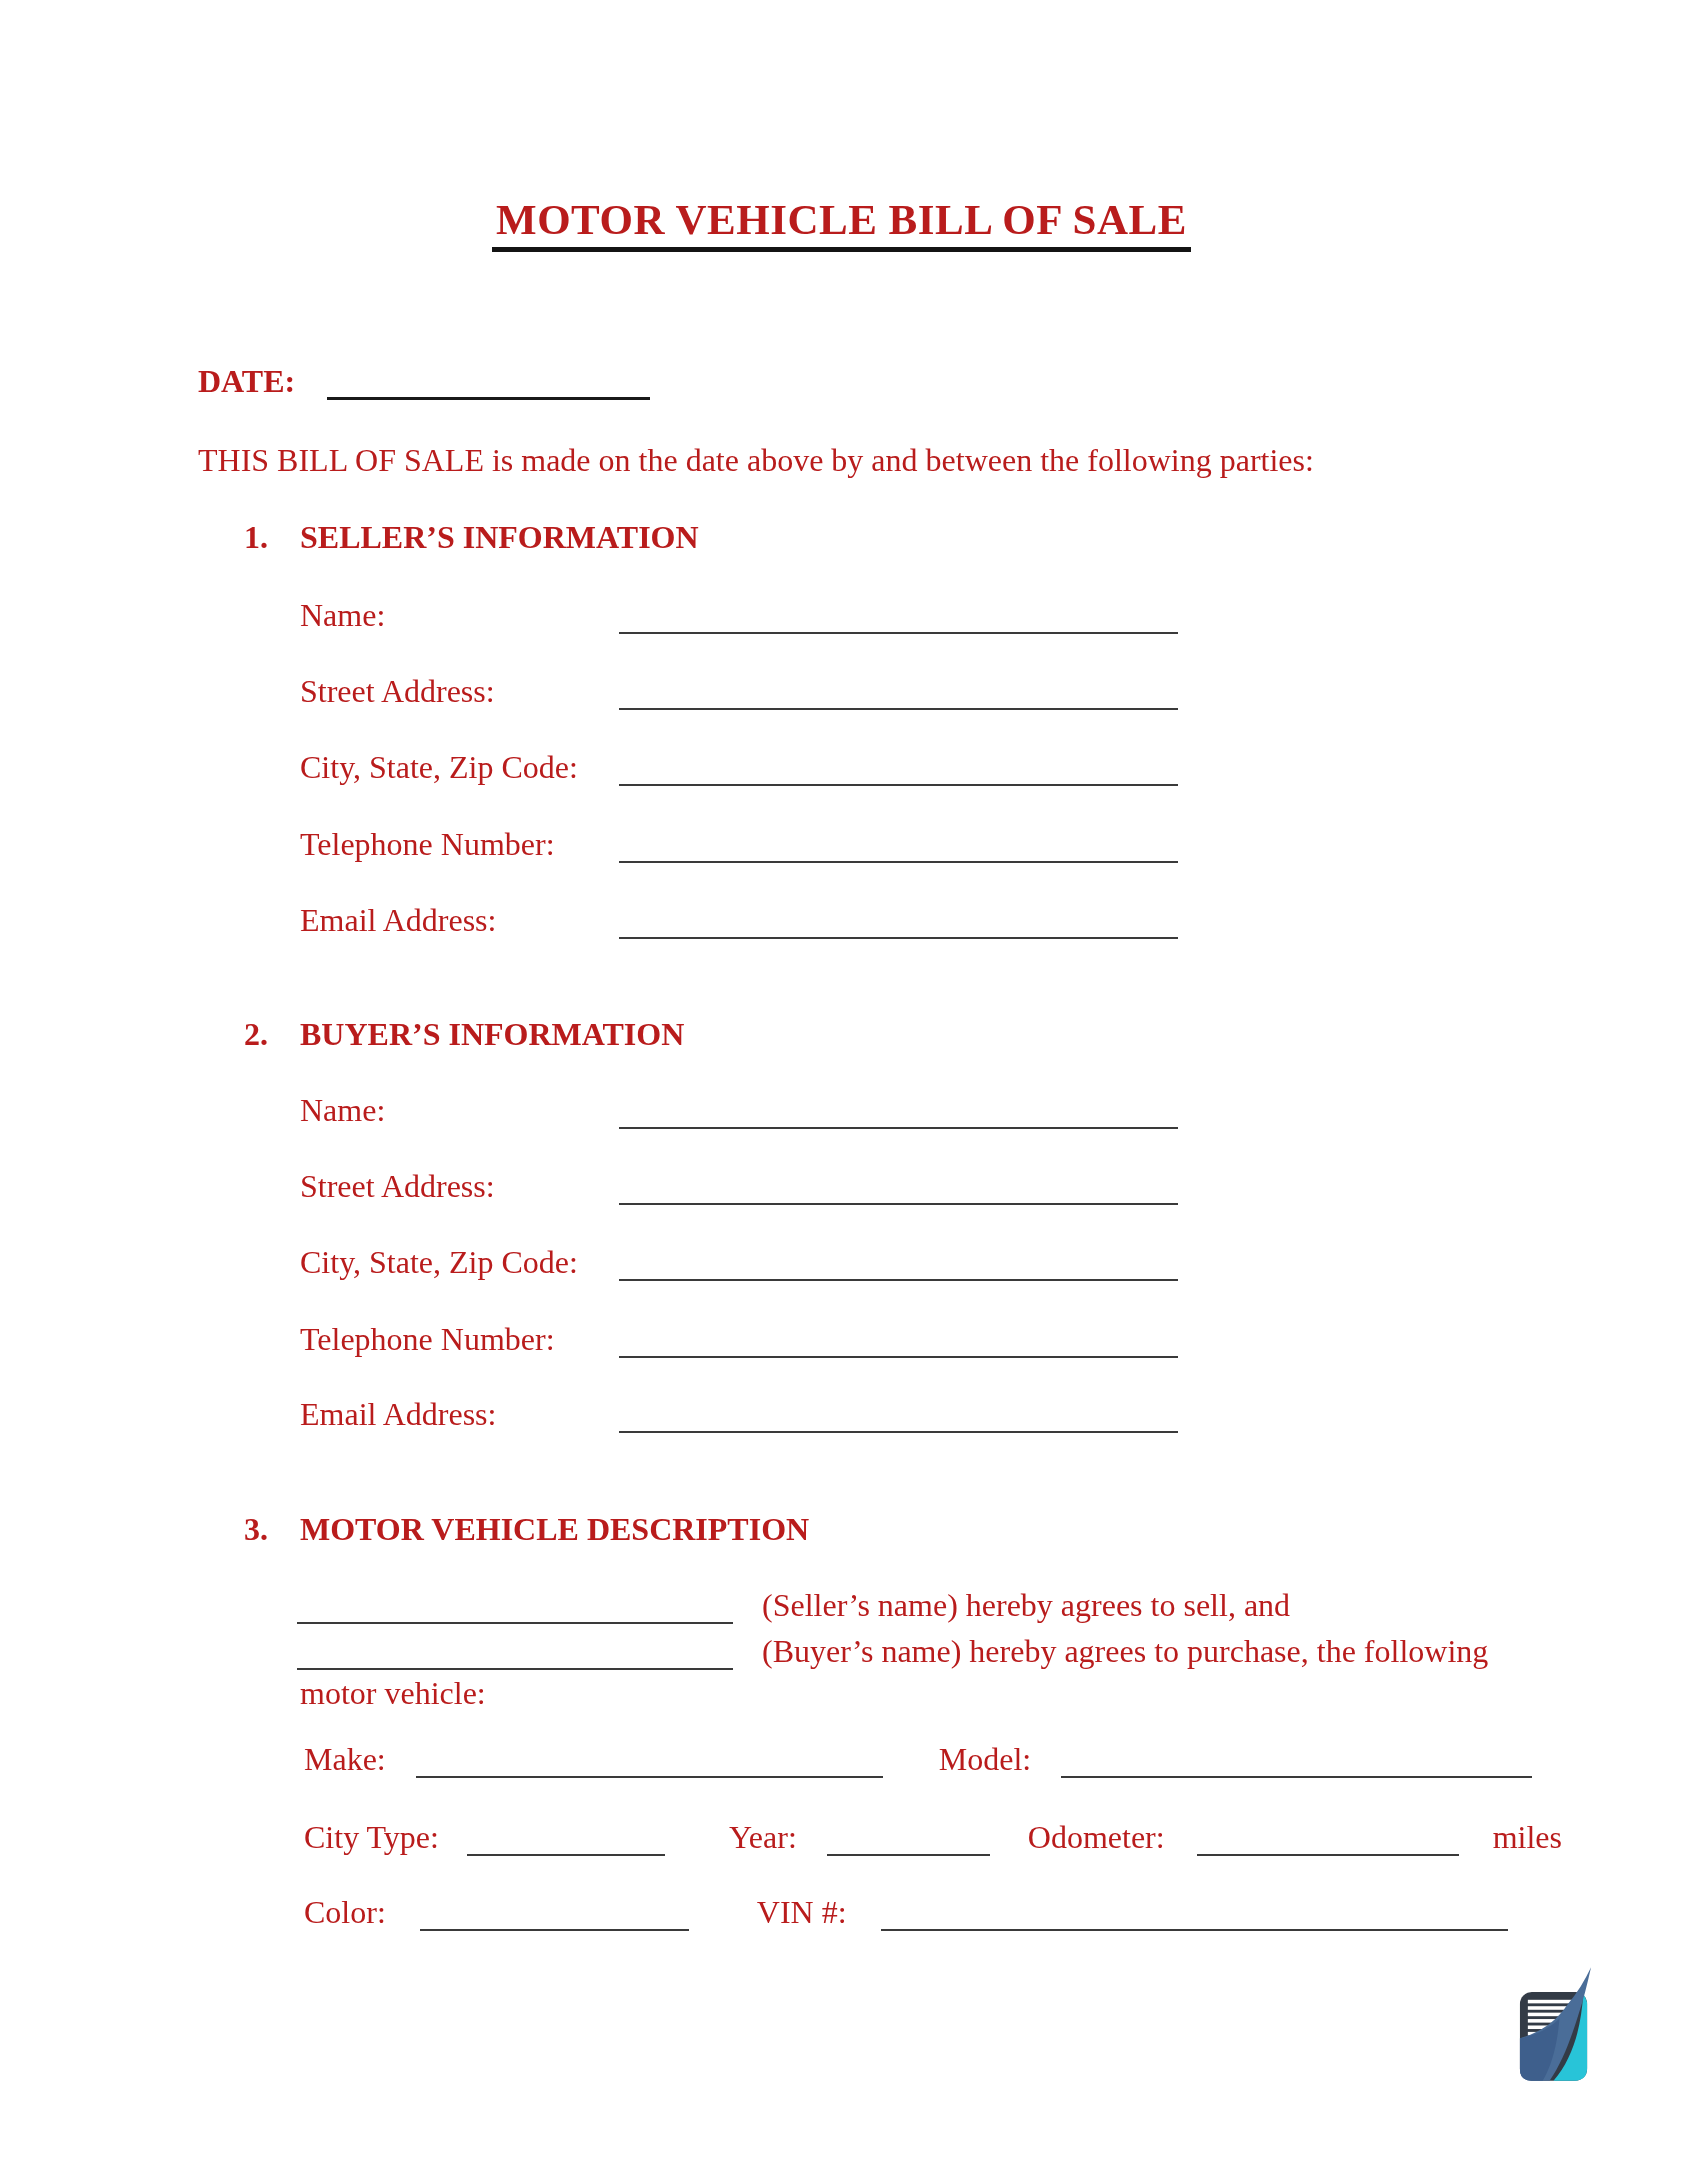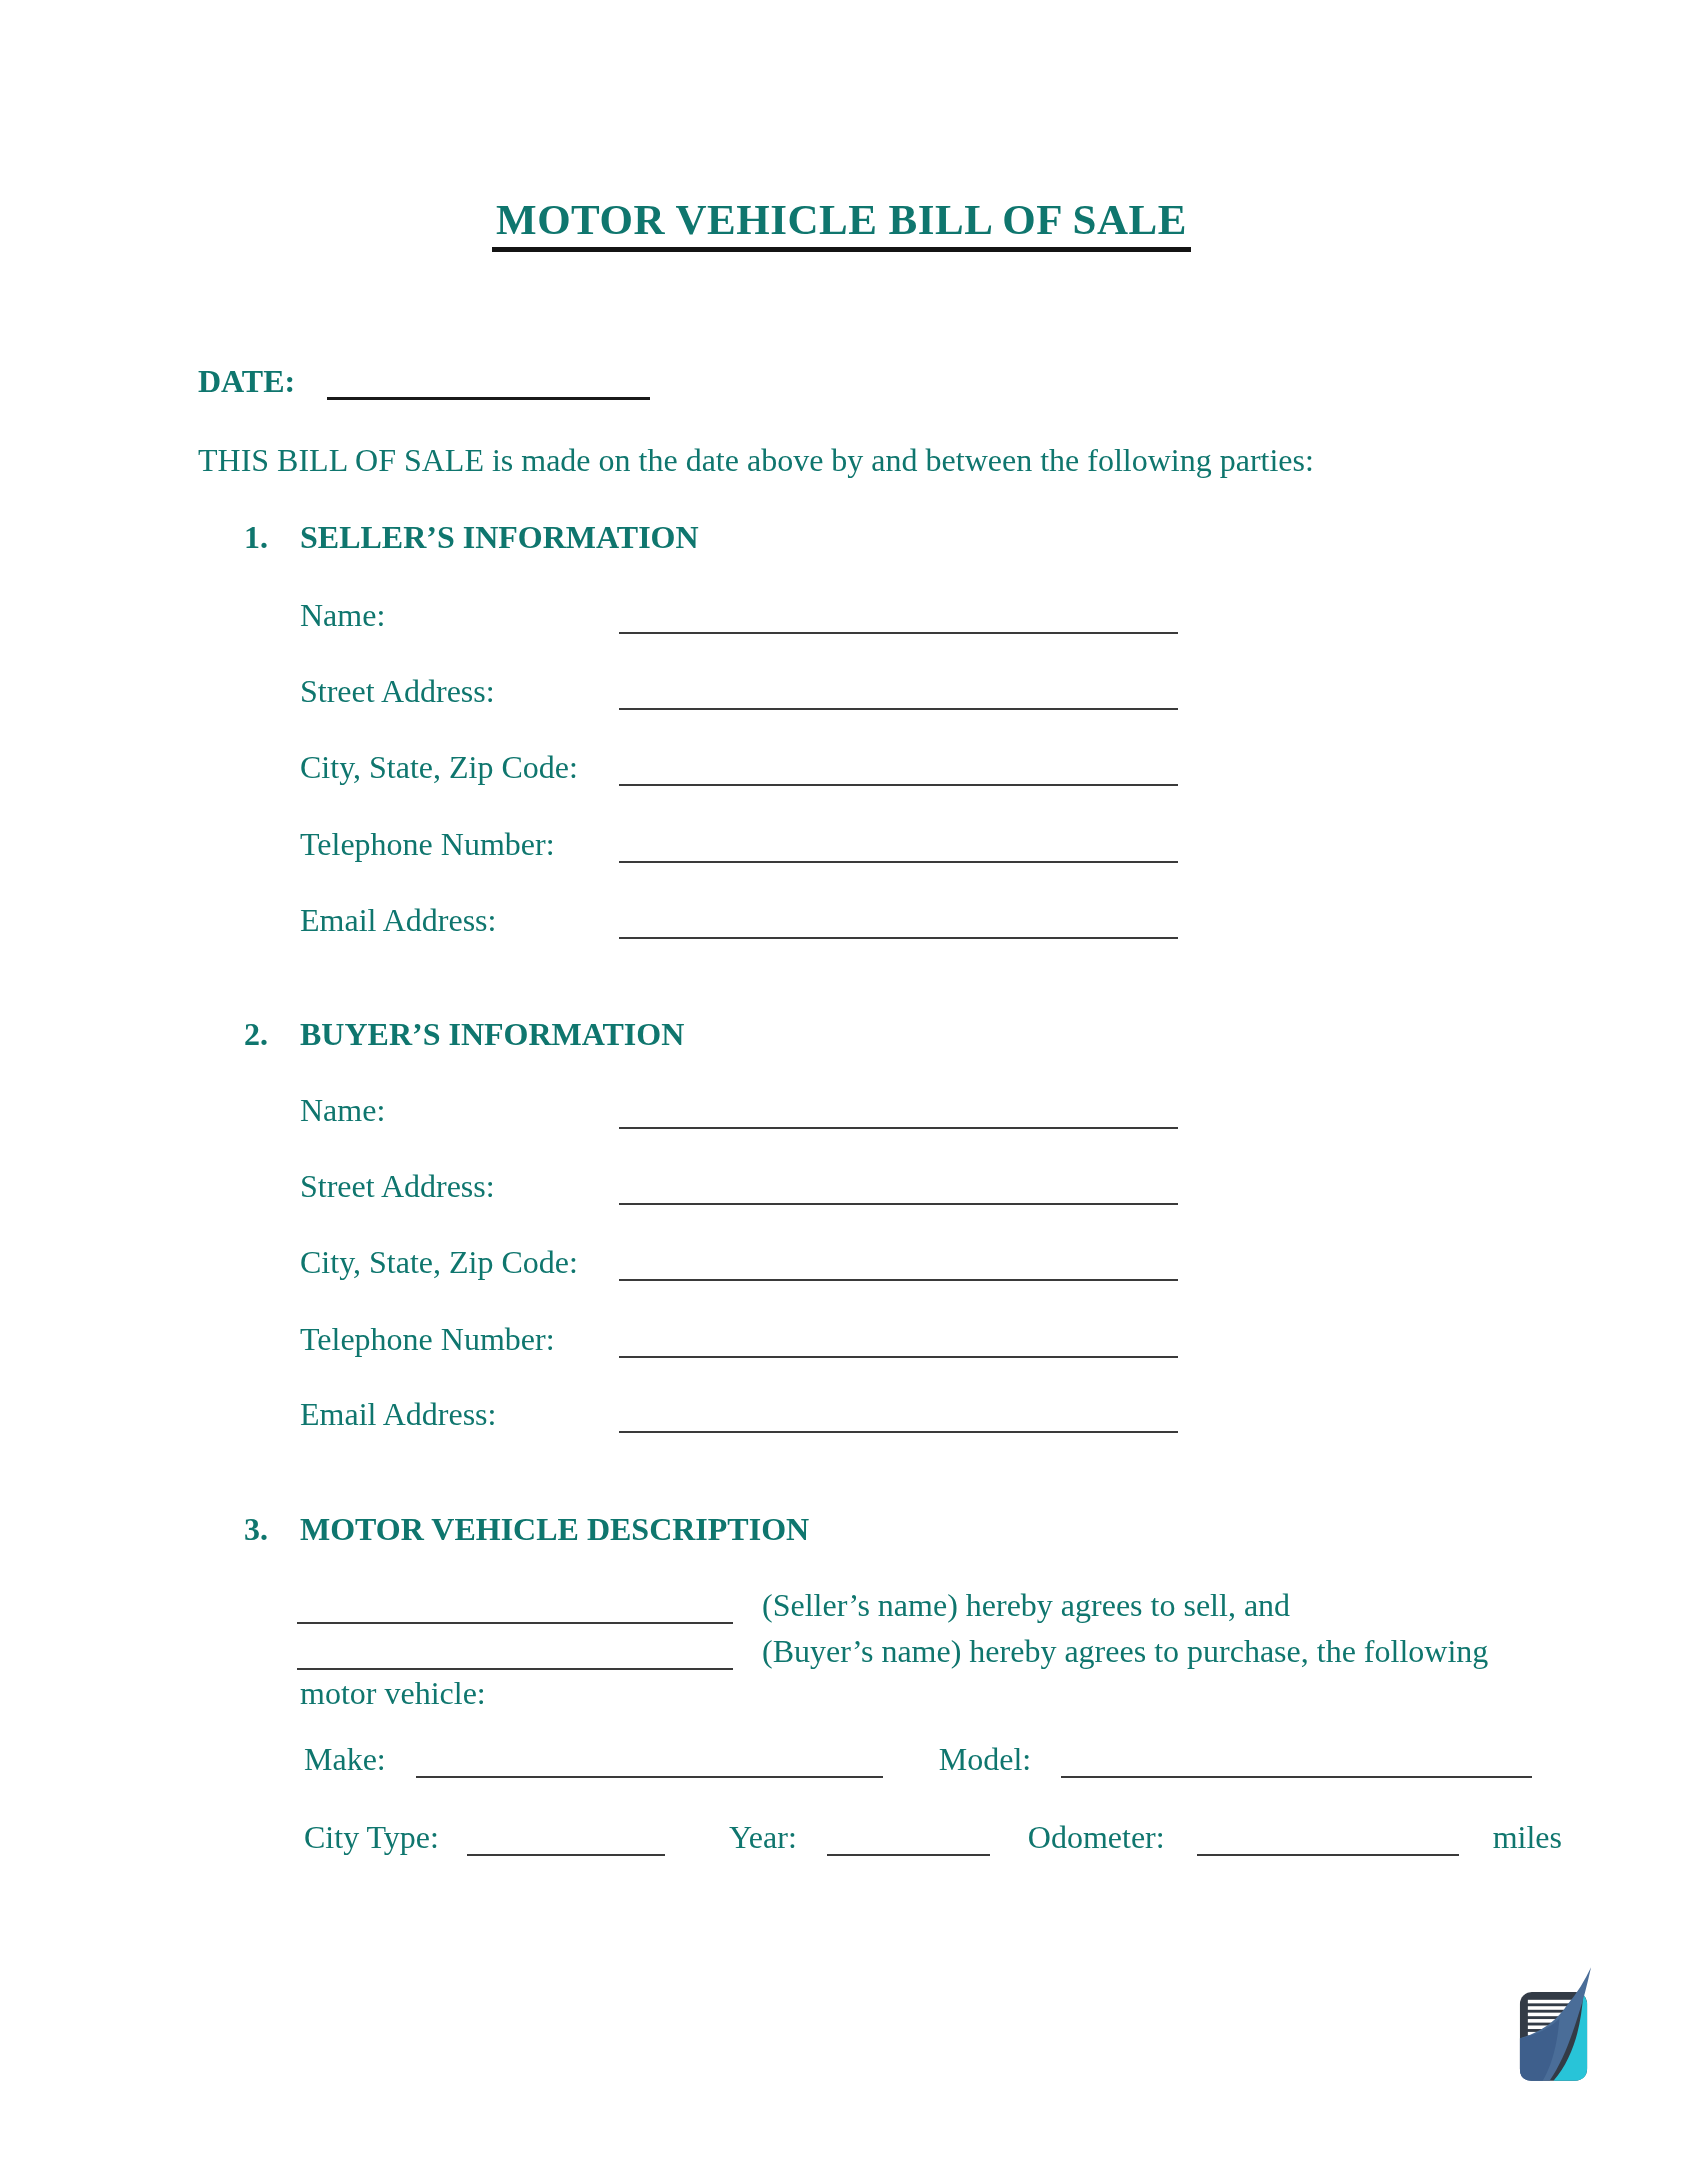--- a/index.html
+++ b/index.html
@@ -1,21 +1,21 @@
 <!DOCTYPE html>
 <html><head>
 <meta charset="utf-8">
 <style>
   html, body { margin:0; padding:0; background:#ffffff; }
   .page {
     position:relative;
     width:1683px; height:2178px;
     background:#ffffff;
     font-family:"Liberation Serif", serif;
-    color:#0f766e;
+    color:#b91c1c;
     font-size:32px;
     overflow:hidden;
   }
   .bold { font-weight:bold; }
   .nowrap { white-space:nowrap; }
 
   .title-wrap { position:absolute; top:195px; left:0; width:100%; text-align:center; }
   .doc-title {
     display:inline-block;
     font-size:43px; font-weight:bold;
@@ -142,20 +142,26 @@
   <div class="row vrow" style="top:1816px">
     <span class="nowrap">City Type:</span>
     <span class="vline" style="width:198px;margin-left:8px"></span>
     <span class="nowrap" style="margin-left:44px">Year:</span>
     <span class="vline" style="width:163px;margin-left:10px"></span>
     <span class="nowrap" style="margin-left:18px">Odometer:</span>
     <span class="vline" style="width:262px;margin-left:12px"></span>
     <span class="nowrap" style="margin-left:14px">miles</span>
   </div>
 
+  <div class="row vrow" style="top:1891px">
+    <span class="nowrap">Color:</span>
+    <span class="vline" style="width:269px;margin-left:14px"></span>
+    <span class="nowrap" style="margin-left:48px">VIN #:</span>
+    <span class="vline" style="width:627px;margin-left:14px"></span>
+  </div>
 
   <svg class="logo" viewBox="0 0 80 115" aria-hidden="true">
     <rect x="4" y="25" width="68" height="90" rx="12" fill="#333B46"></rect>
     <g fill="#FFFFFF">
       <rect x="12" y="33" width="50" height="3.6"></rect>
       <rect x="12" y="39.5" width="50" height="3.6"></rect>
       <rect x="12" y="46" width="47" height="3.6"></rect>
       <rect x="12" y="52.5" width="42" height="3.6"></rect>
       <rect x="12" y="59" width="34" height="3.6"></rect>
       <rect x="12" y="65.5" width="25" height="3.6"></rect>

